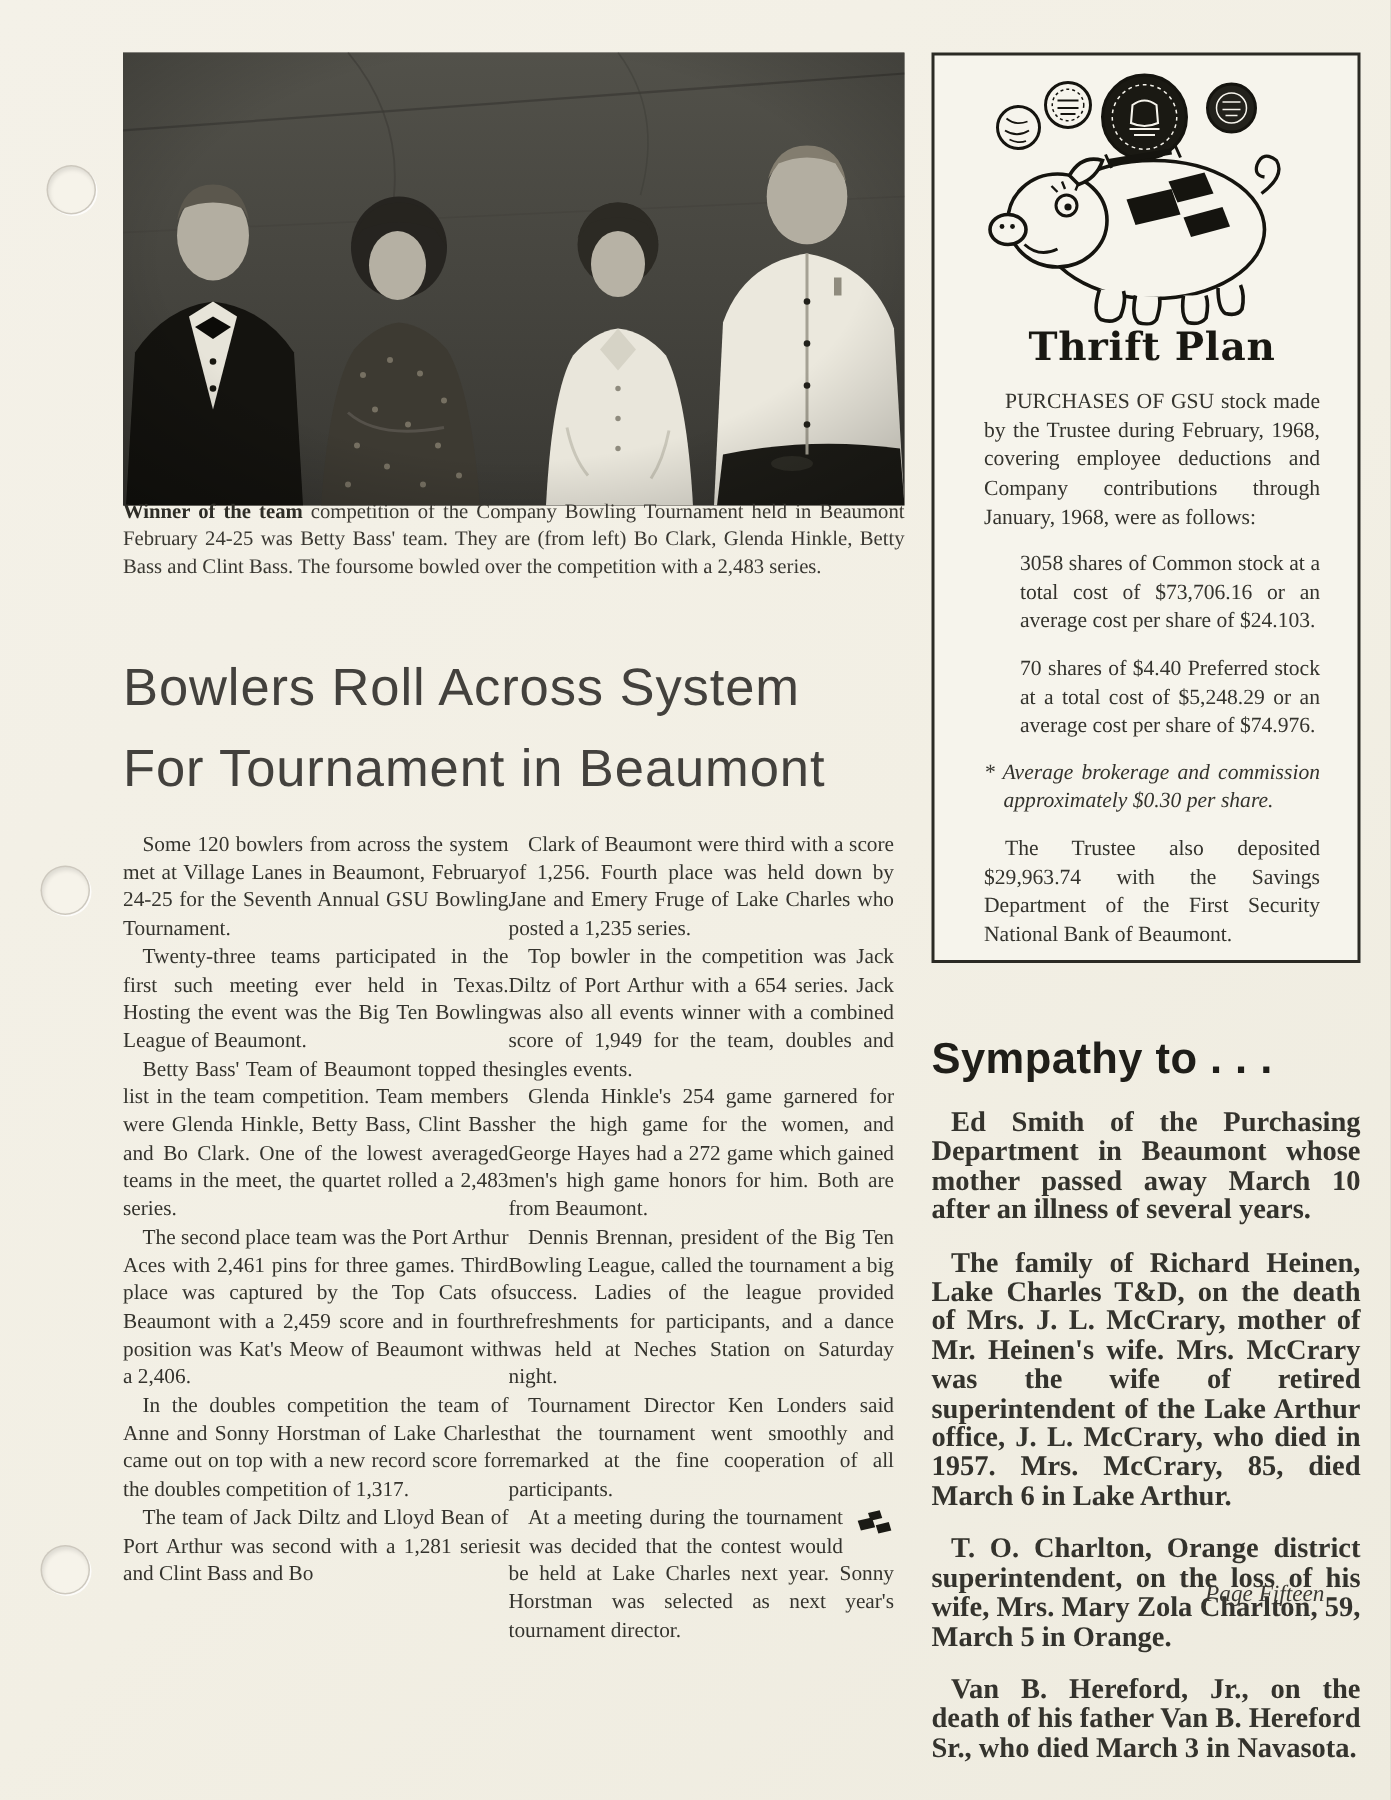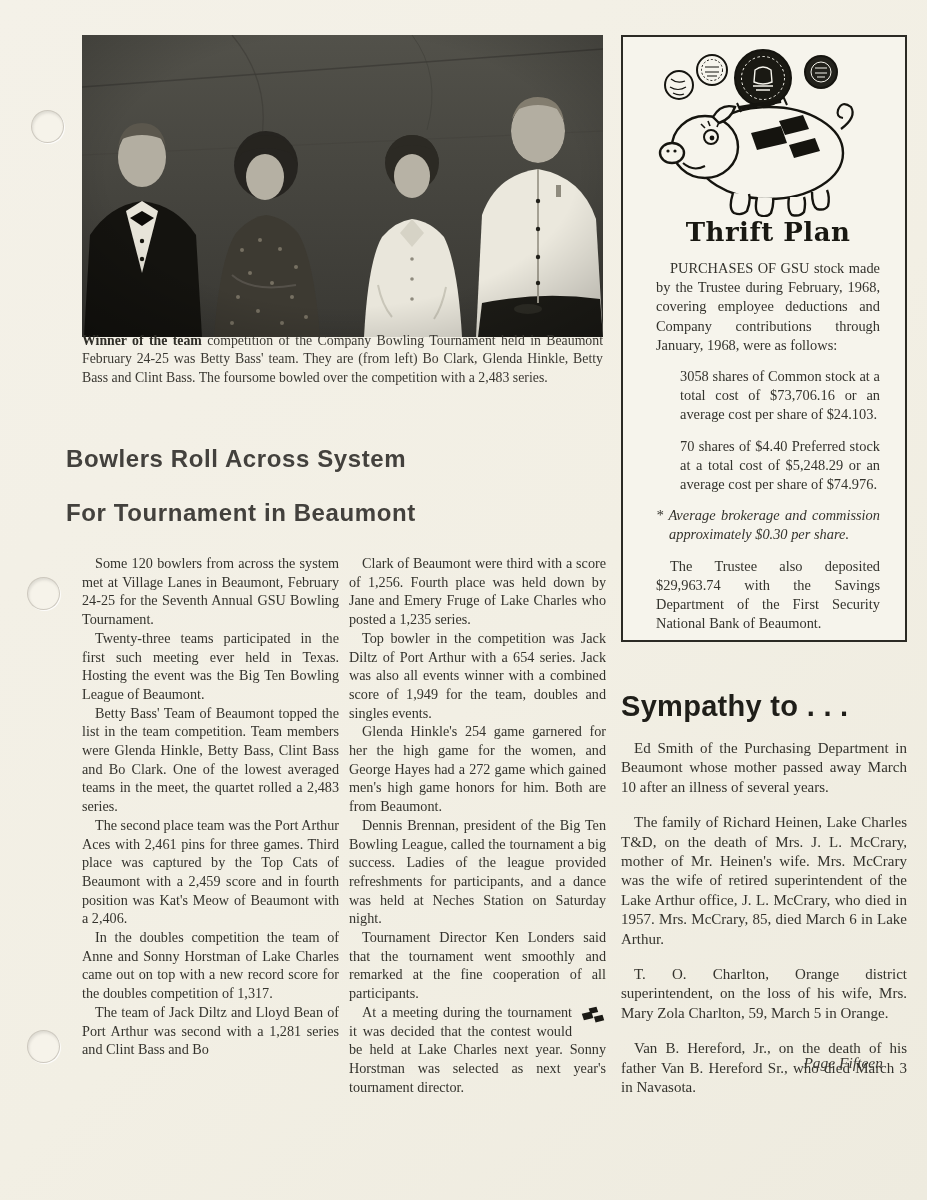--- a/index.html
+++ b/index.html
@@ -25,27 +25,27 @@
 
   
   .caption {
     position:absolute; left:82px; top:332px; width:521px; margin:0;
     font-size:13.8px; line-height:18.4px; text-align:justify; color:#3a3832;
   }
   .caption b { font-weight:bold; color:#2e2d27; }
 
   
   .headline {
-    position:absolute; left:66px; top:432px; width:535px; margin:0;
-    font-family:"Liberation Sans", sans-serif; font-weight:700;
-    font-size:24px; line-height:54px; color:#43413d; letter-spacing:.6px;
-  }
-
-  
-  .cols { position:absolute; left:82px; top:554px; width:524px; display:flex; gap:10px; }
+    position:absolute; left:82px; top:432px; width:535px; margin:0;
+    font-family:"Liberation Sans", sans-serif; font-weight:400;
+    font-size:35px; line-height:54px; color:#43413d; letter-spacing:.6px;
+  }
+
+  
+  .cols { position:absolute; left:82px; top:554px; width:524px; display:flex; }
   .col  { width:257px; font-size:14.2px; line-height:18.7px; text-align:justify; color:#34332d; }
   .col p { margin:0; text-indent:13px; }
   .endmark { float:right; margin-top:3px; margin-left:8px; }
   .endmark svg { display:block; }
 
   
   .thrift-box {
     position:absolute; left:621px; top:35px; width:286px; height:607px;
     border:2px solid #2b2a24; background:#f6f4ec; box-sizing:border-box;
     padding:6px 13px 0 21px;
@@ -60,21 +60,21 @@
   .t-first { text-indent:14px; }
   .t-ind   { padding-left:24px; }
   .t-star  { padding-left:13px; text-indent:-13px;font-style:italic; }
   .t-last  { text-indent:14px; }
 
   .sympathy { position:absolute; left:621px; top:690px; width:286px; }
   .sym-title {
     margin:0 0 16px; font-family:"Liberation Sans", sans-serif; font-weight:bold;
     font-size:29px; letter-spacing:.3px; color:#1f1e19;
   }
-  .sympathy p { margin:16px 0 10px; font-size:15px; line-height:19.4px; text-align:justify; color:#34332d; text-indent:13px; }
+  .sympathy p { margin:16px 0 10px; font-size:19px; line-height:19.4px; text-align:justify; color:#34332d; text-indent:13px;font-weight:bold; }
 
   .footer {
     position:absolute; right:44px; top:1054px;
     font-style:italic; font-size:15.5px; color:#3a3832;
   }
 </style>
 </head>
 <body>
 
 <div class="page">

